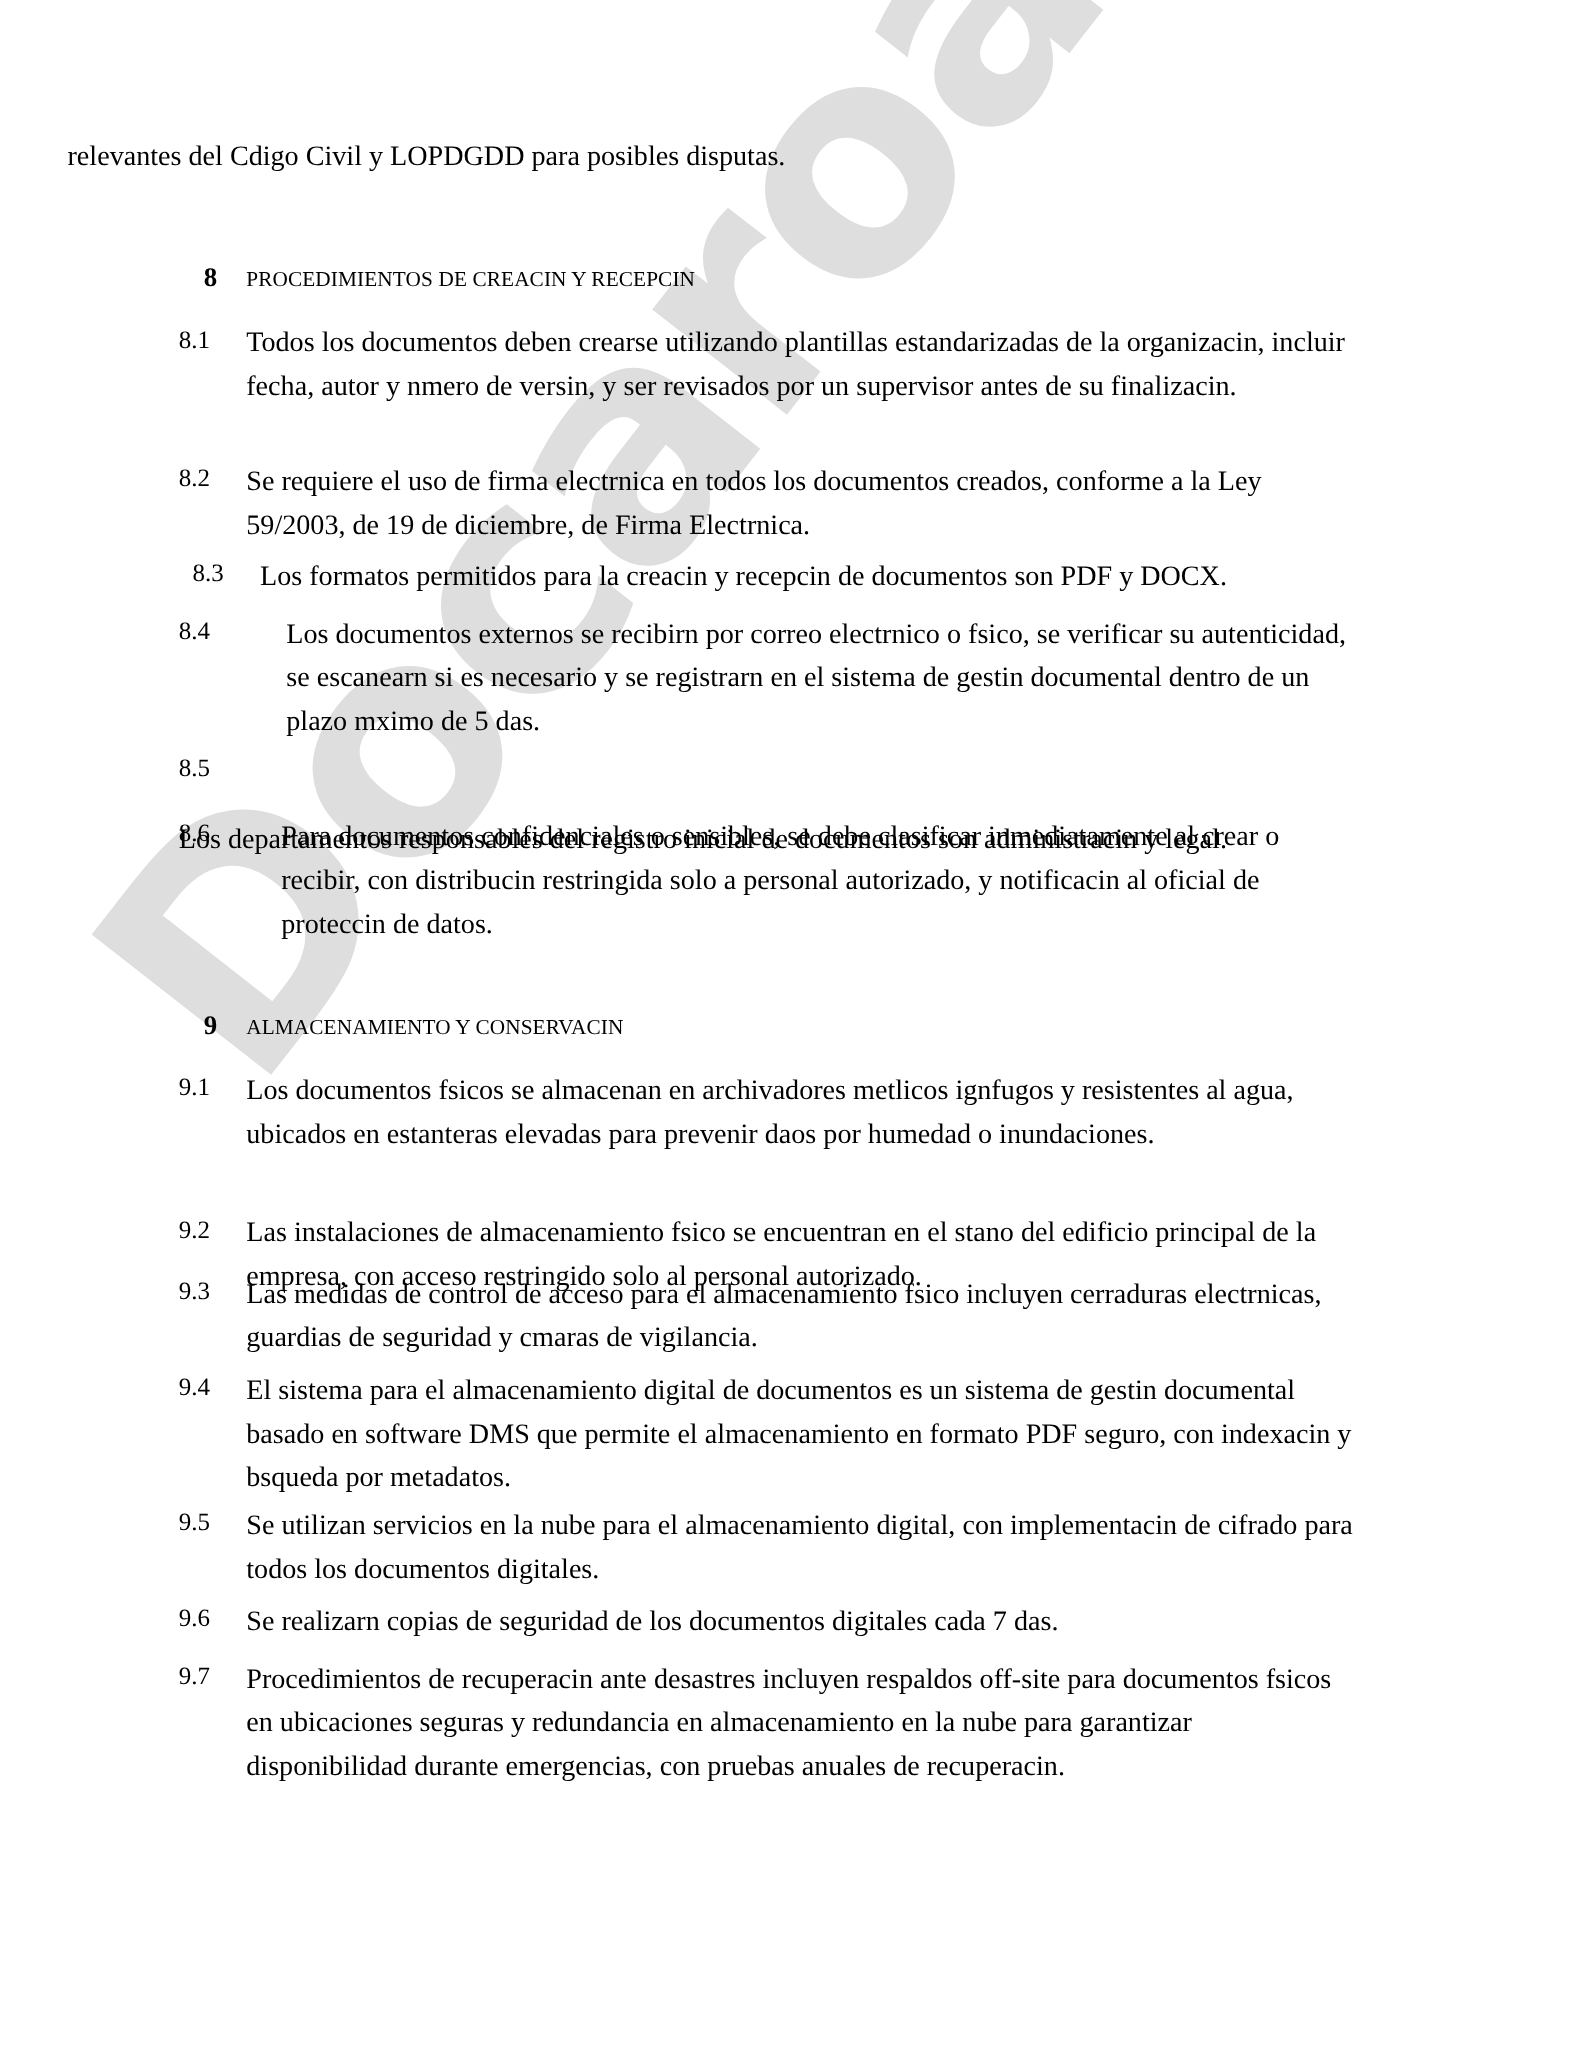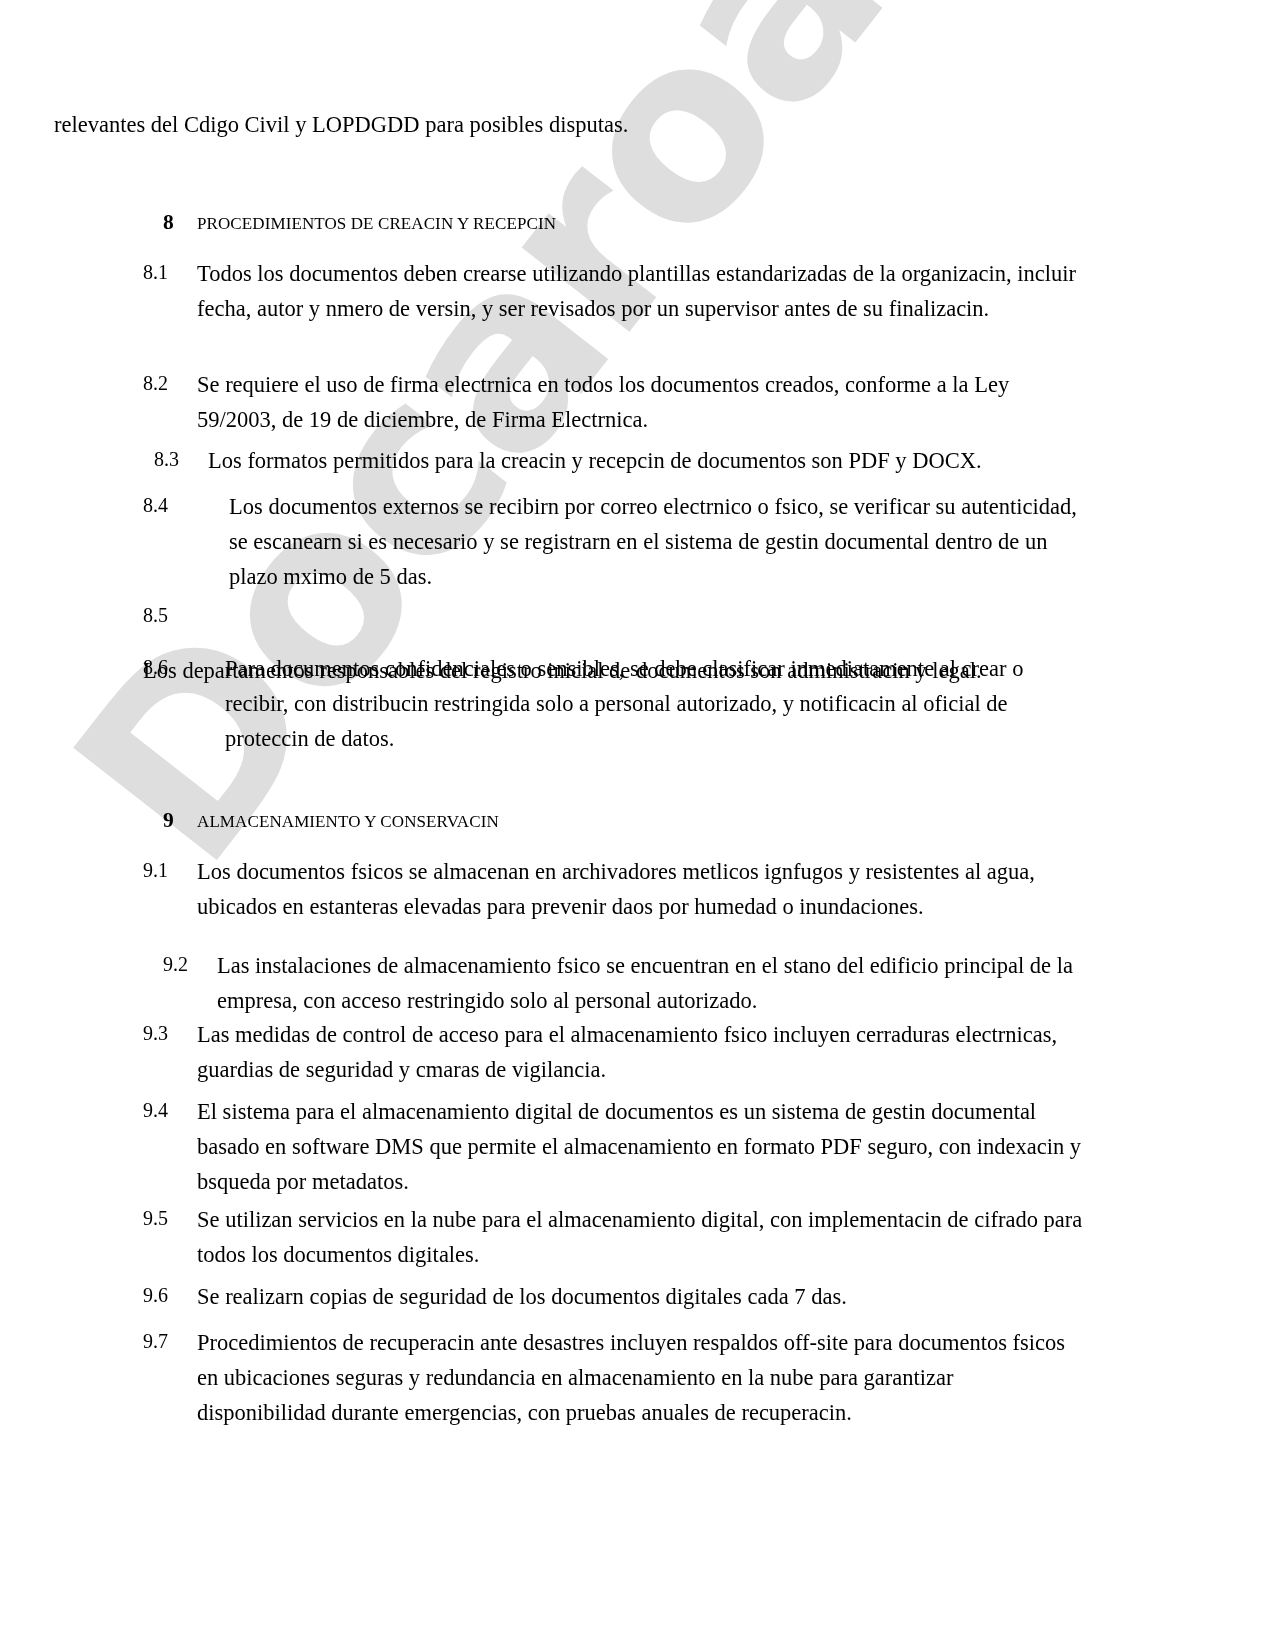--- a/index.html
+++ b/index.html
@@ -156,21 +156,21 @@
     <div class="heading" style="left:143px; top:808px;">
       <span class="h-num">9</span>
       <span class="h-title">ALMACENAMIENTO Y CONSERVACIN</span>
     </div>
 
     <div class="clause" style="left:143px; top:855px;">
       <span class="c-num">9.1</span>
       <span class="c-text">Los documentos fsicos se almacenan en archivadores metlicos ignfugos y resistentes al agua, ubicados en estanteras elevadas para prevenir daos por humedad o inundaciones.</span>
     </div>
 
-    <div class="clause" style="left:143px; top:949px;margin-left:20px;">
+    <div class="clause" style="left:143px; top:969px;">
       <span class="c-num">9.2</span>
       <span class="c-text">Las instalaciones de almacenamiento fsico se encuentran en el stano del edificio principal de la empresa, con acceso restringido solo al personal autorizado.</span>
     </div>
 
     <div class="clause" style="left:143px; top:1018px;">
       <span class="c-num">9.3</span>
       <span class="c-text">Las medidas de control de acceso para el almacenamiento fsico incluyen cerraduras electrnicas, guardias de seguridad y cmaras de vigilancia.</span>
     </div>
 
     <div class="clause" style="left:143px; top:1095px;">

